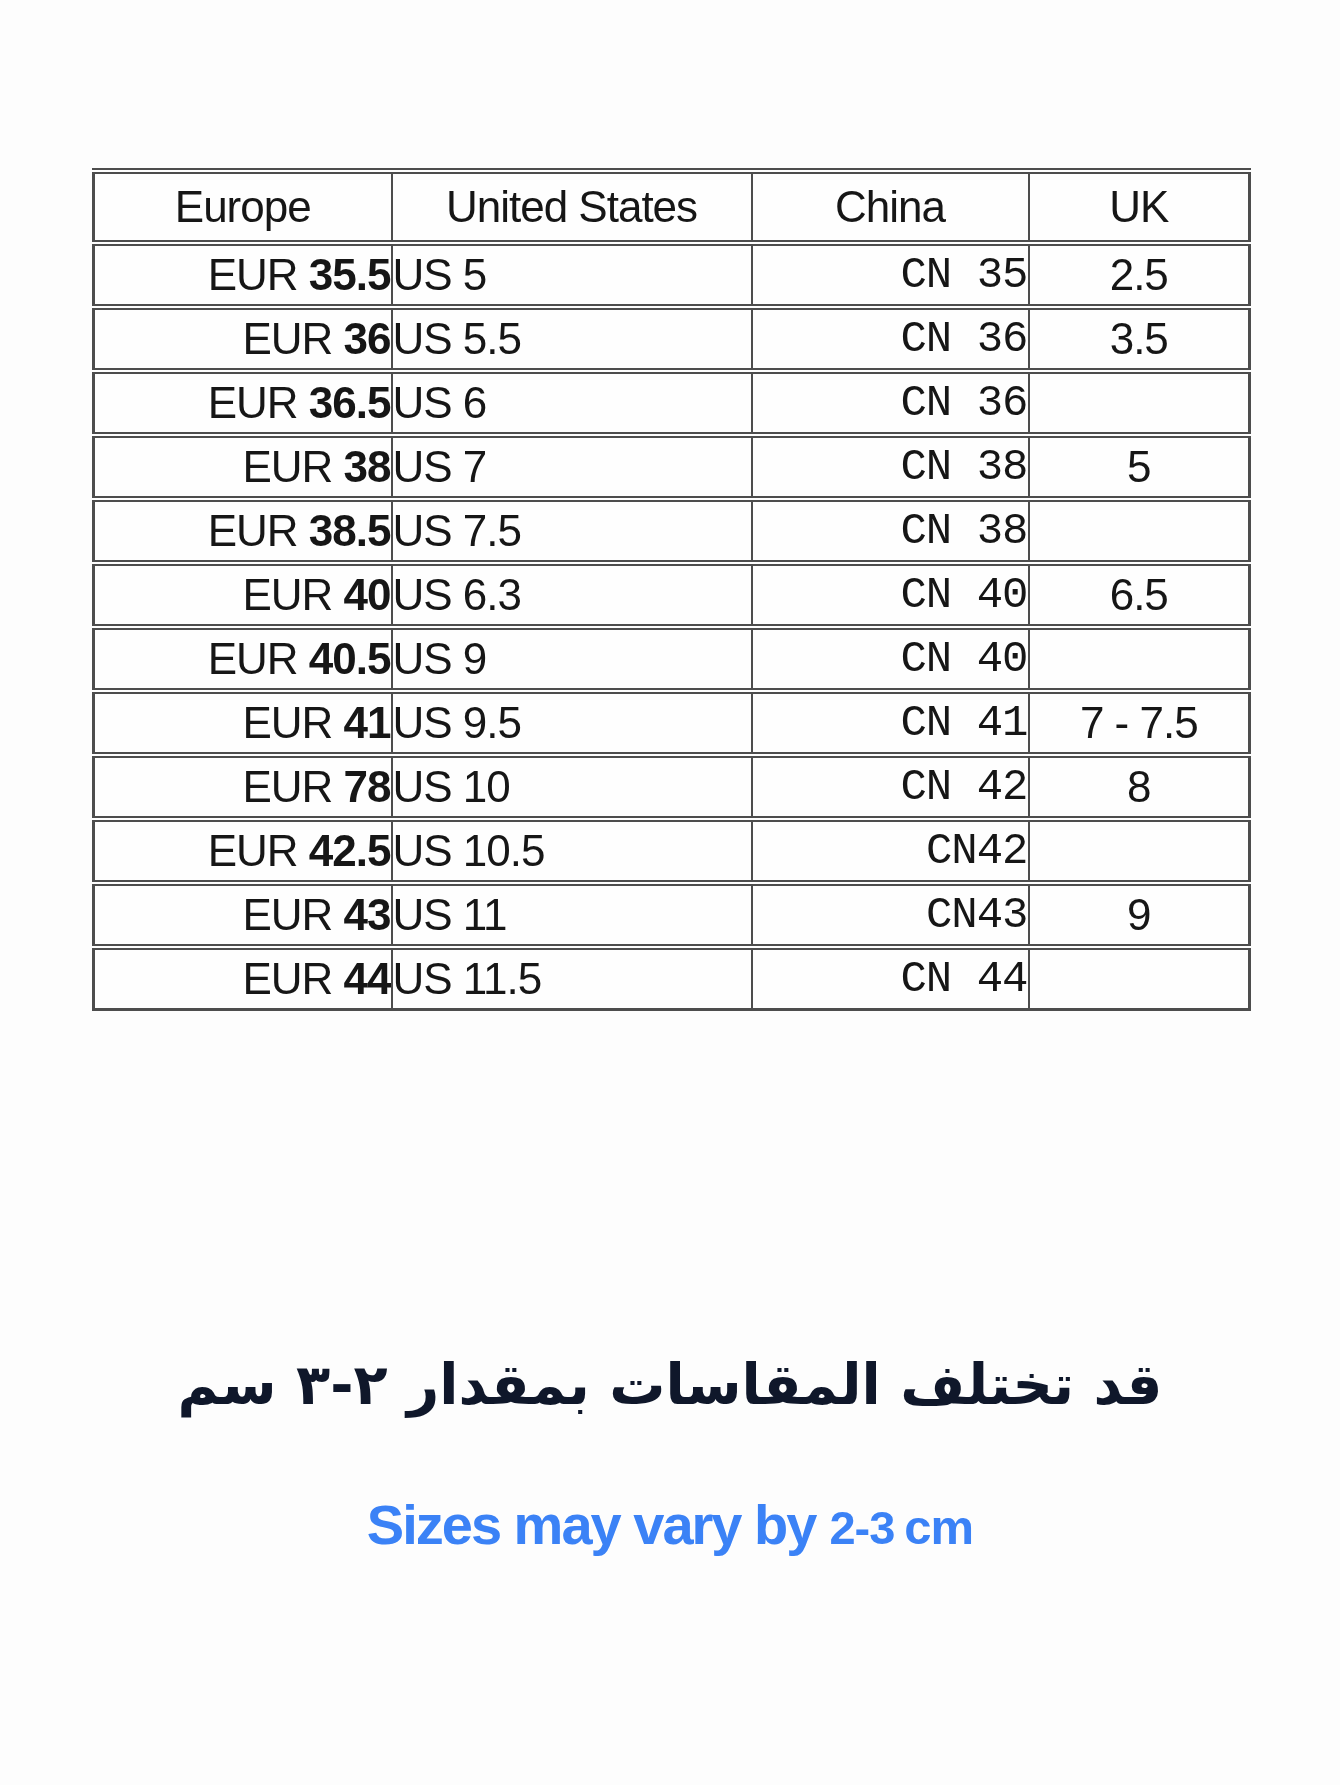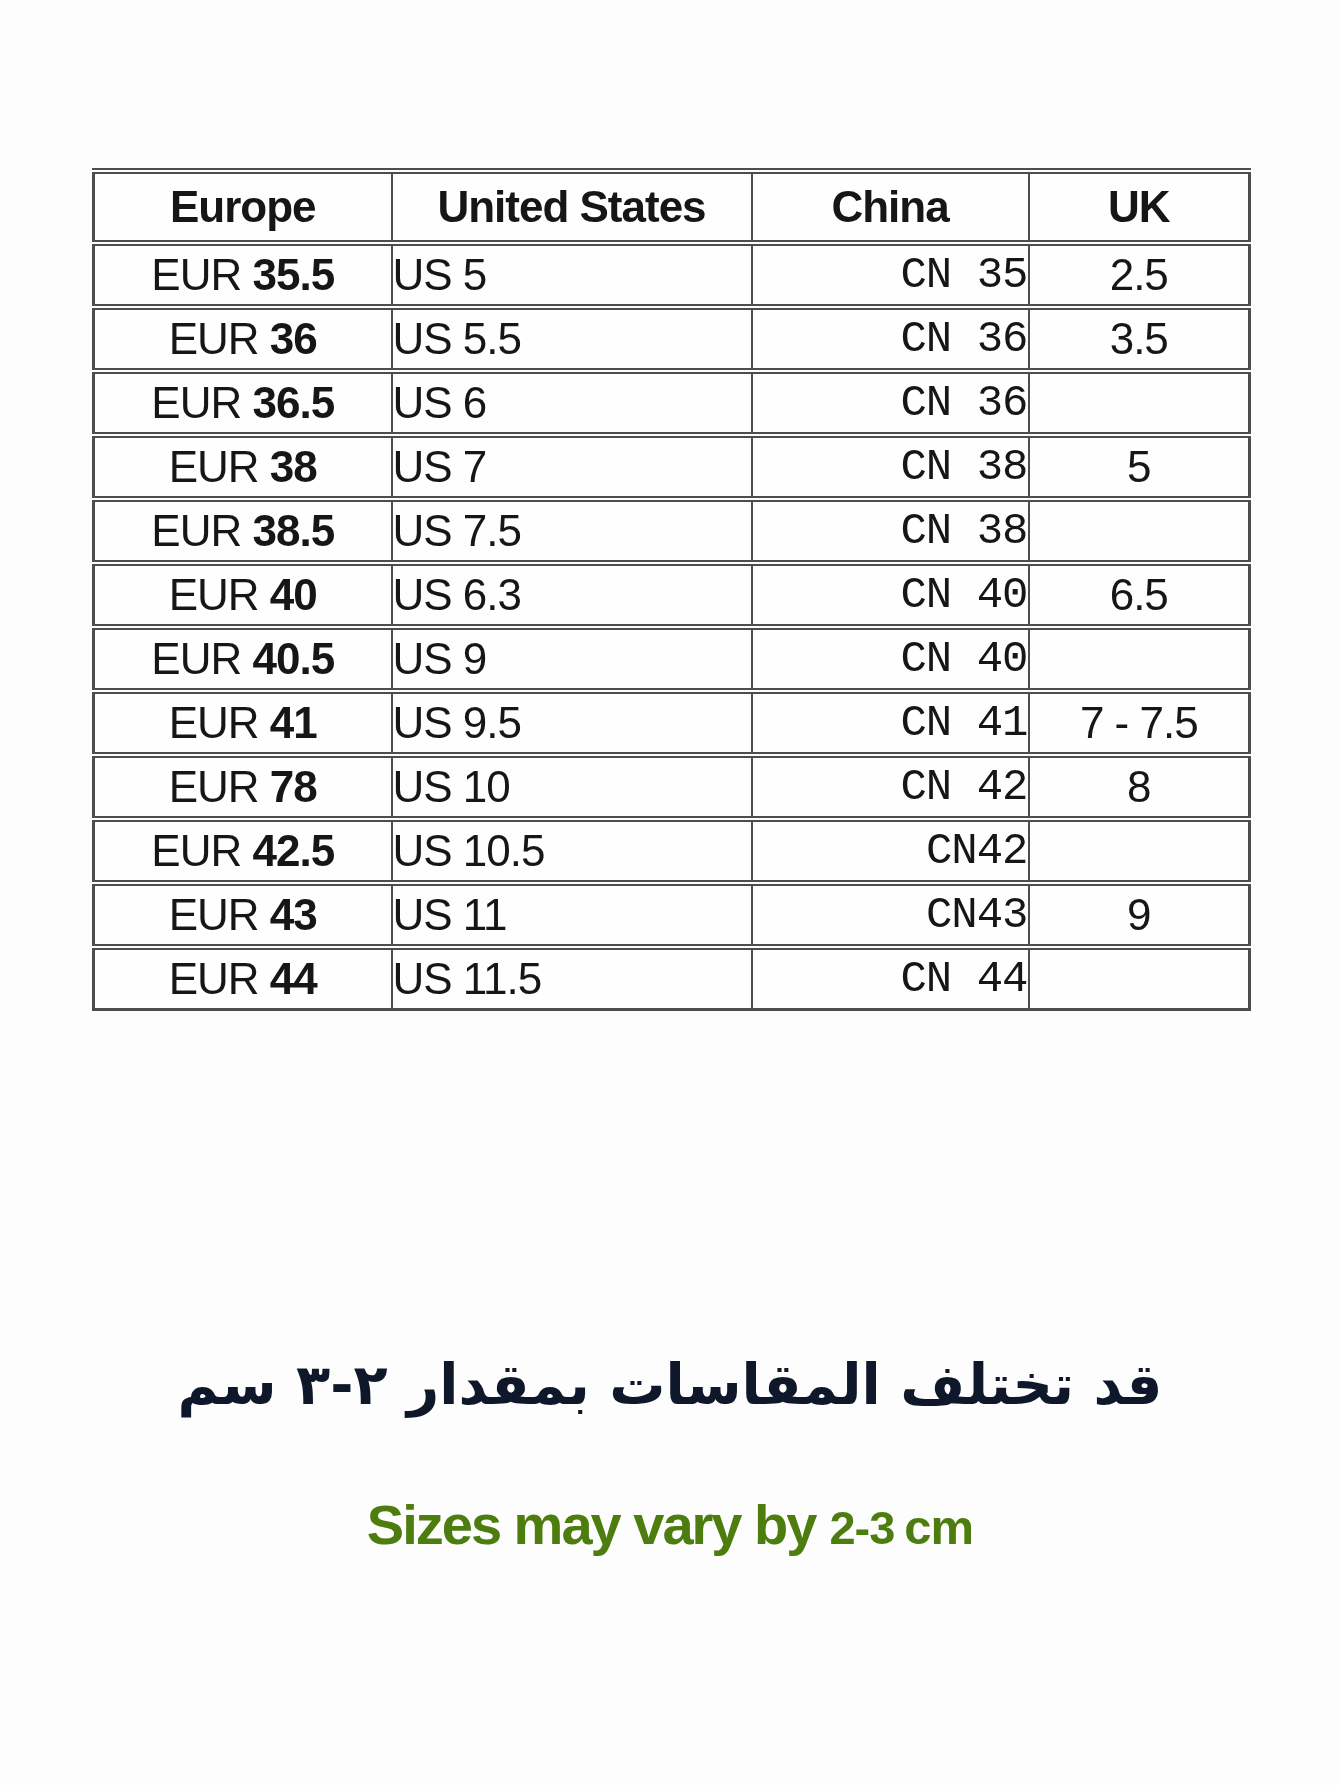--- a/index.html
+++ b/index.html
@@ -44,24 +44,24 @@
   tr.title-row th {
     border-top: none;
     height: 62px;
     text-align: center;
     font-weight: 700;
     font-size: 45px;
   }
   tr.header-row th {
     height: 66px;
     text-align: center;
-    font-weight: 700;
+    font-weight: 400;
   }
   tbody td { height: 58px; font-weight: 400; }
-  td.col-eur { text-align: center; padding-left: 14px; }
+  td.col-eur { text-align: right; padding-left: 14px; }
   td.col-us  { text-align: left; padding-left: 12px; }
   td.col-cn  { text-align: right; font-family: Liberation Mono, monospace; }
   td.col-uk  { text-align: center; }
   .eur-size { font-weight: 700; }
 
   
   .note-ar {
     position: absolute;
     top: 1352px;
     left: 0;
@@ -75,21 +75,21 @@
   }
   .note-en {
     position: absolute;
     top: 1492px;
     left: 0;
     width: 100%;
     text-align: center;
     font-weight: 700;
     font-size: 56px;
     letter-spacing: -2px;
-    color: #4d7c0f;
+    color: #3b82f6;
   }
   .note-en .range {
     font-size: 47px;
     letter-spacing: -1px;
     margin: 0 10px 0 14px;
   }
   .note-en .unit {
     font-size: 49px;
     letter-spacing: -1px;
   }

